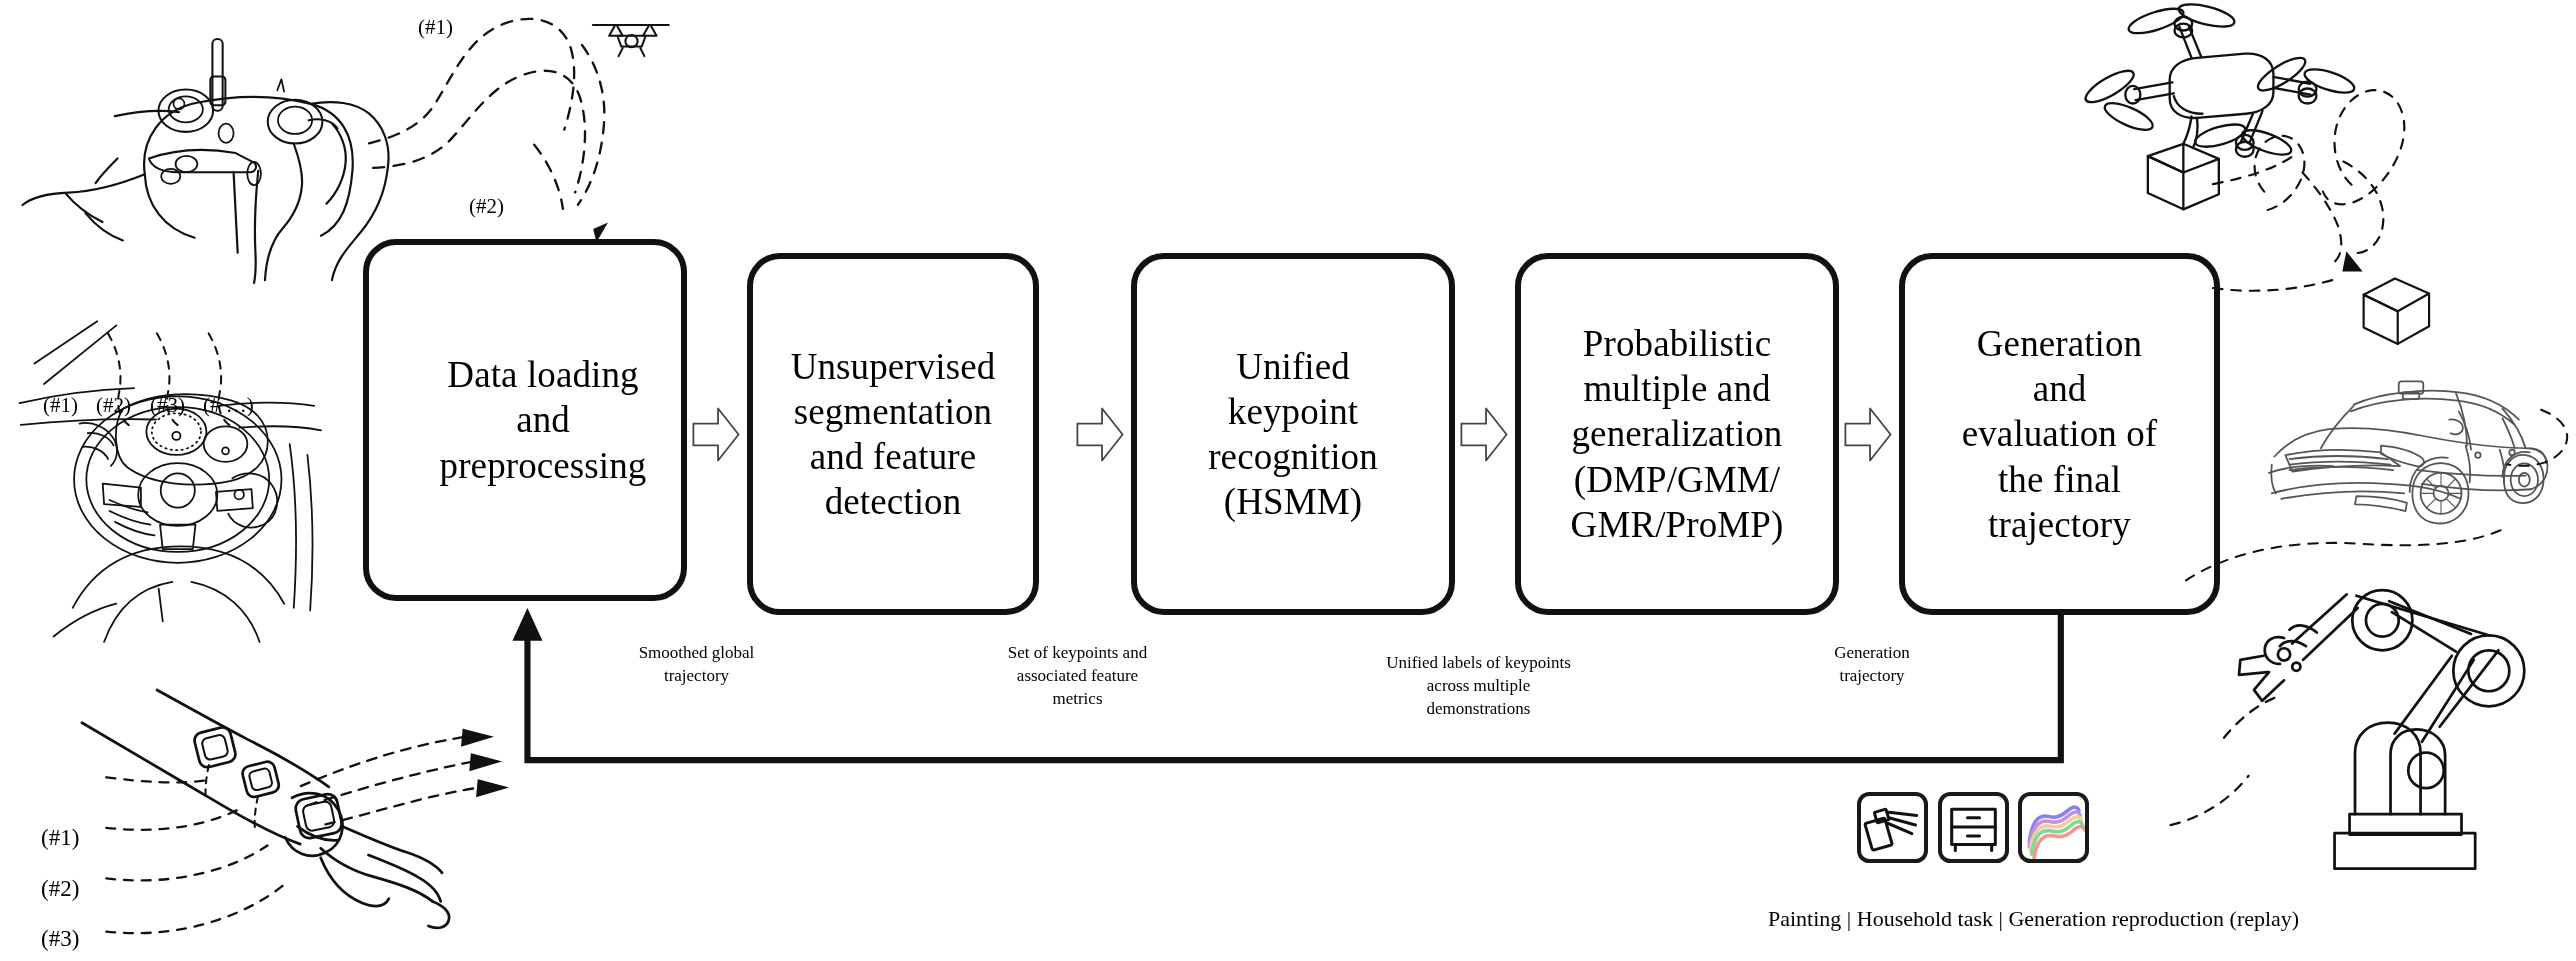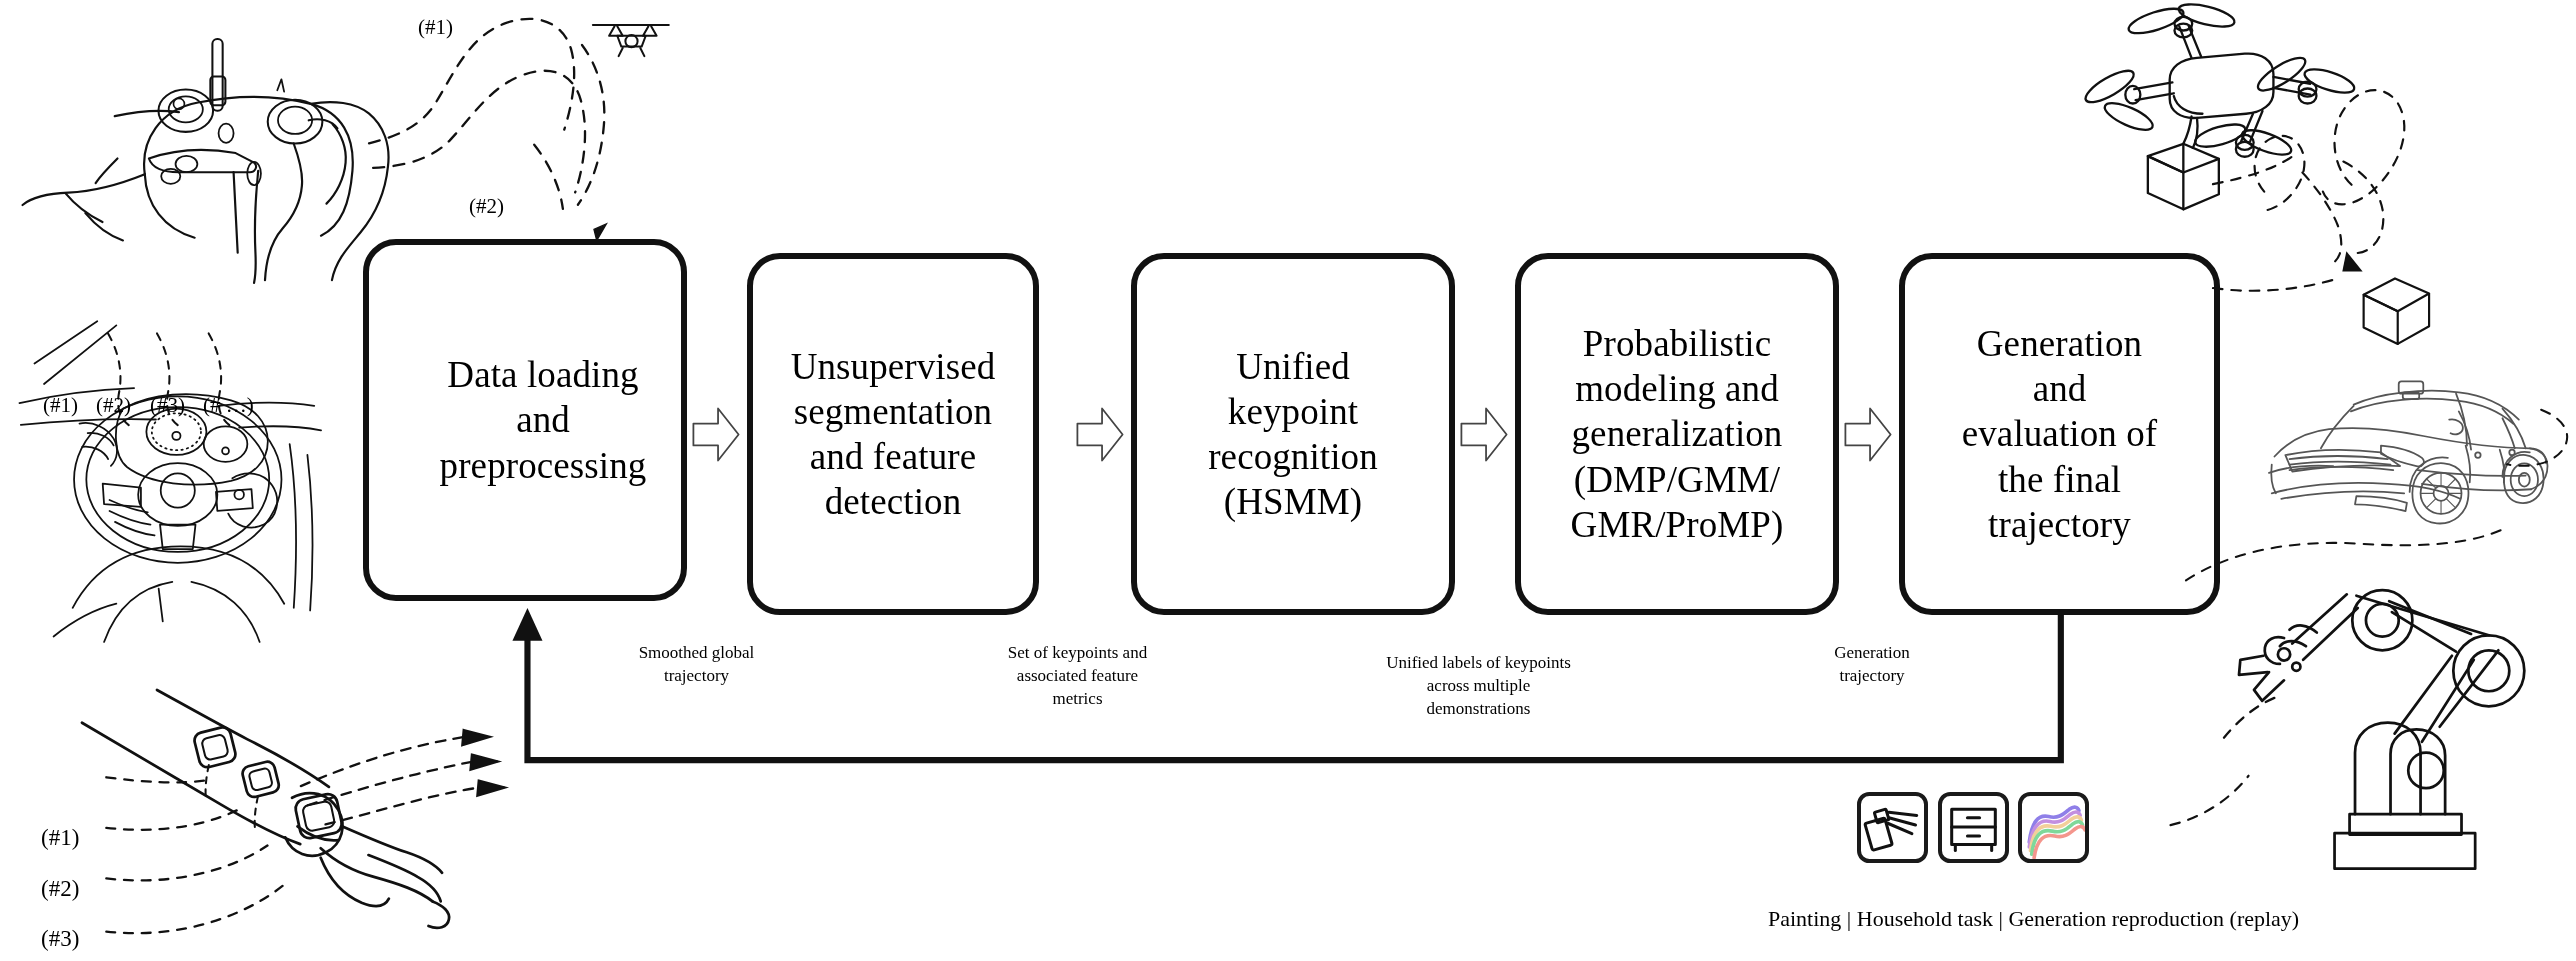--- a/index.html
+++ b/index.html
@@ -296,21 +296,21 @@
 
   <div class="stage" id="stage-2" style="left:1131px;top:253px;width:324px;height:362px;">
     <div class="stage-label">Unified
 keypoint
 recognition
 (HSMM)</div>
   </div>
 
   <div class="stage" id="stage-3" style="left:1515px;top:253px;width:324px;height:362px;">
     <div class="stage-label">Probabilistic
-modeling and
+multiple and
 generalization
 (DMP/GMM/
 GMR/ProMP)</div>
   </div>
 
   <div class="stage" id="stage-4" style="left:1899px;top:253px;width:321px;height:362px;">
     <div class="stage-label">Generation
 and
 evaluation of
 the final

